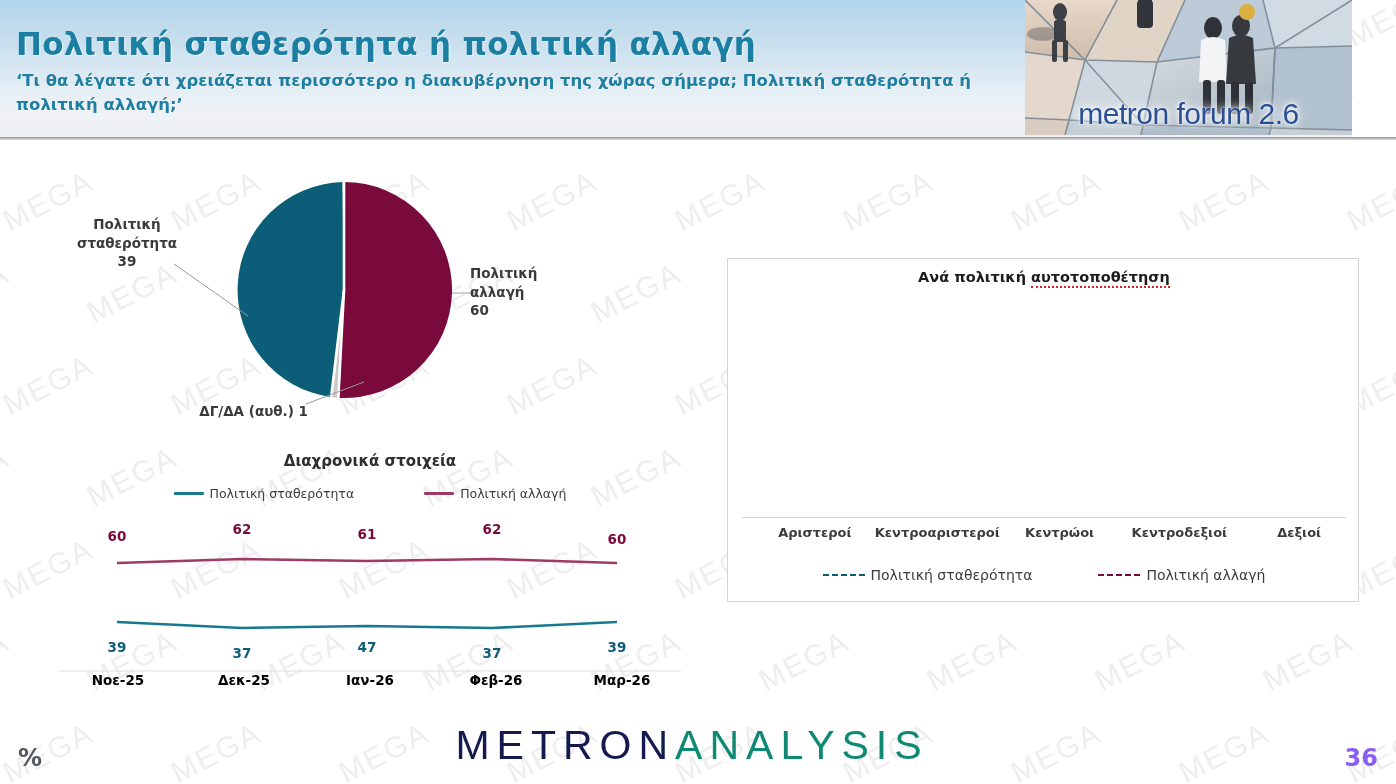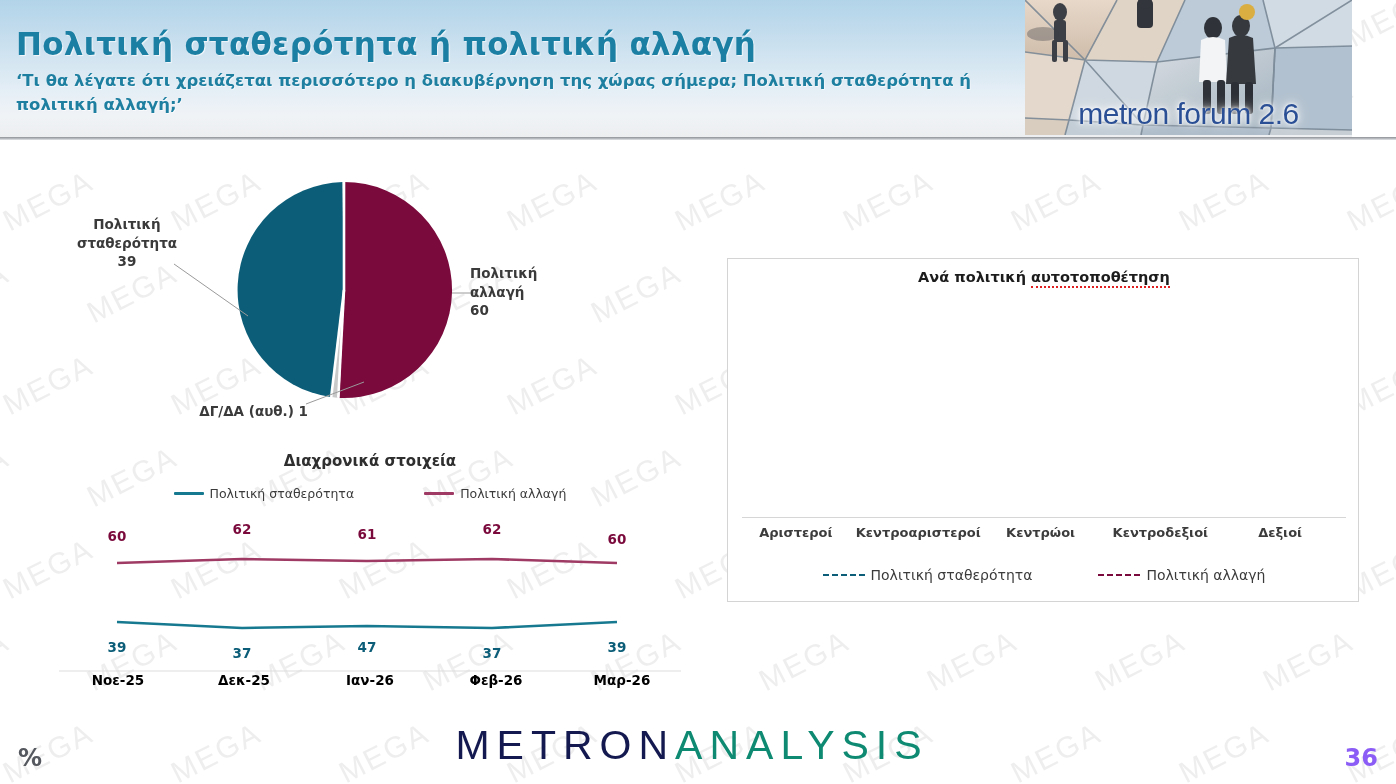--- a/index.html
+++ b/index.html
@@ -220,21 +220,21 @@
     width: 632px; height: 222px;
   }
   .panel-axisline {
     position: absolute;
     left: 14px; top: 258px;
     width: 604px; height: 1px;
     background: #d6d6d6;
   }
   .panel-axis {
     position: absolute;
-    left: 8px; top: 266px;
+    left: 27px; top: 266px;
     width: 604px;
     display: flex;
     align-items: center;
   }
   .panel-axis > div {
     flex: 1;
     text-align: center;
     font-size: 13px;
     font-weight: 700;
     color: #3c3c3c;

